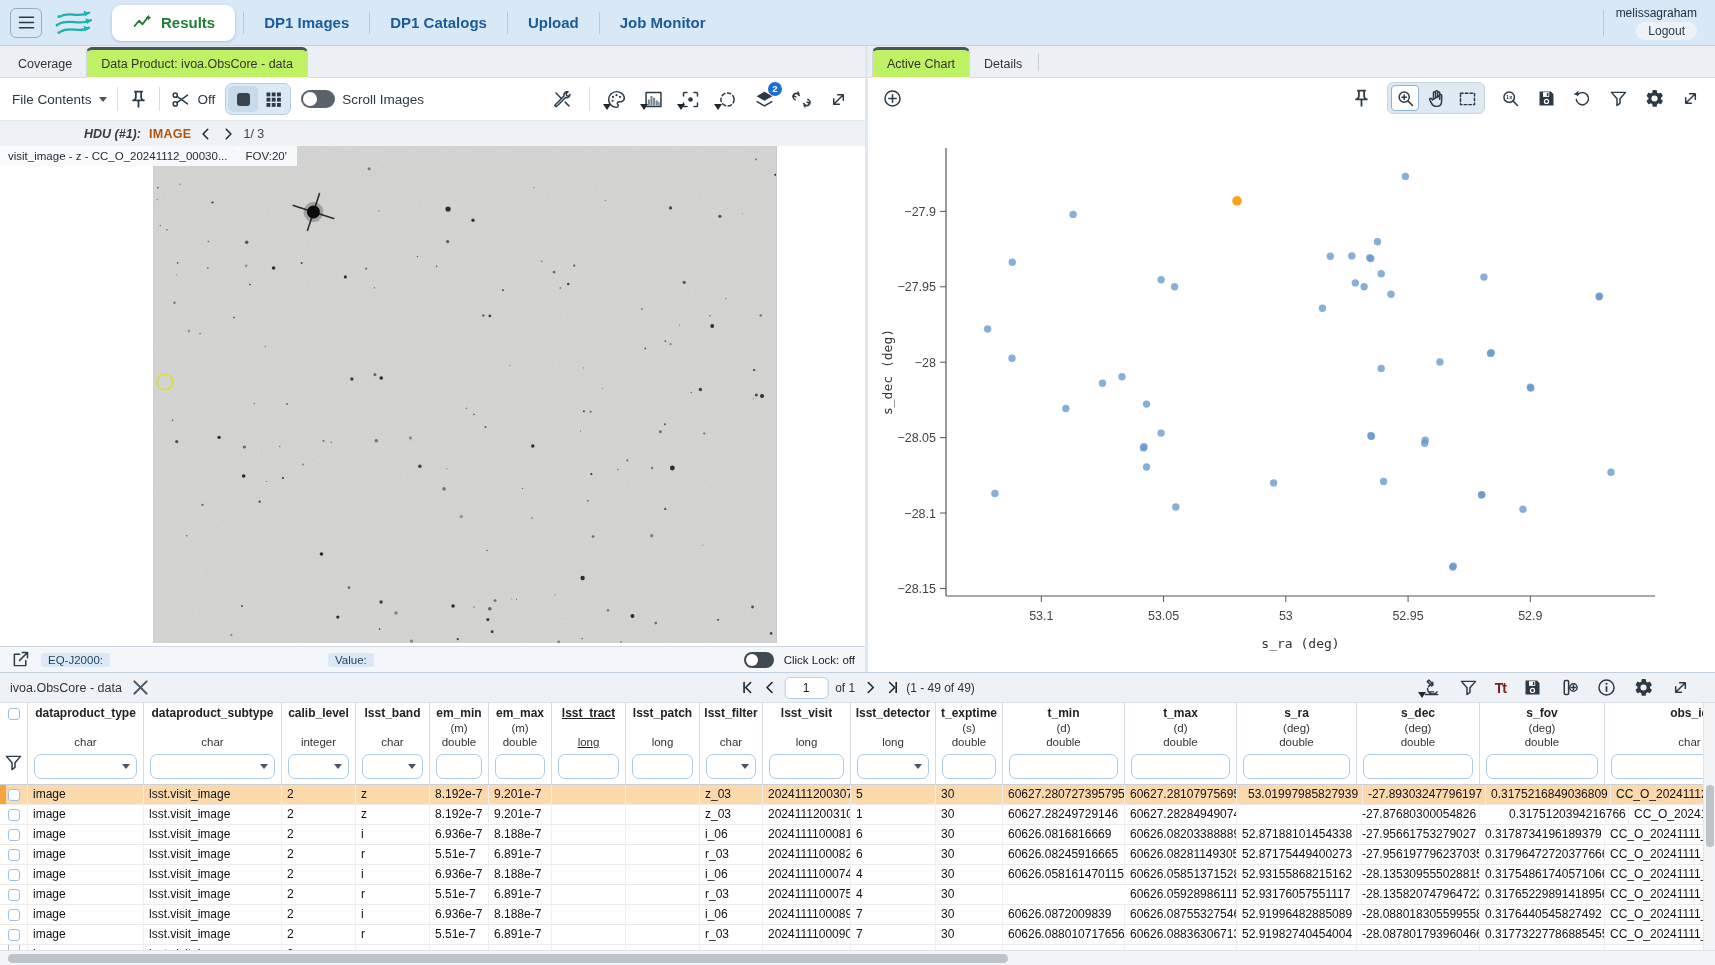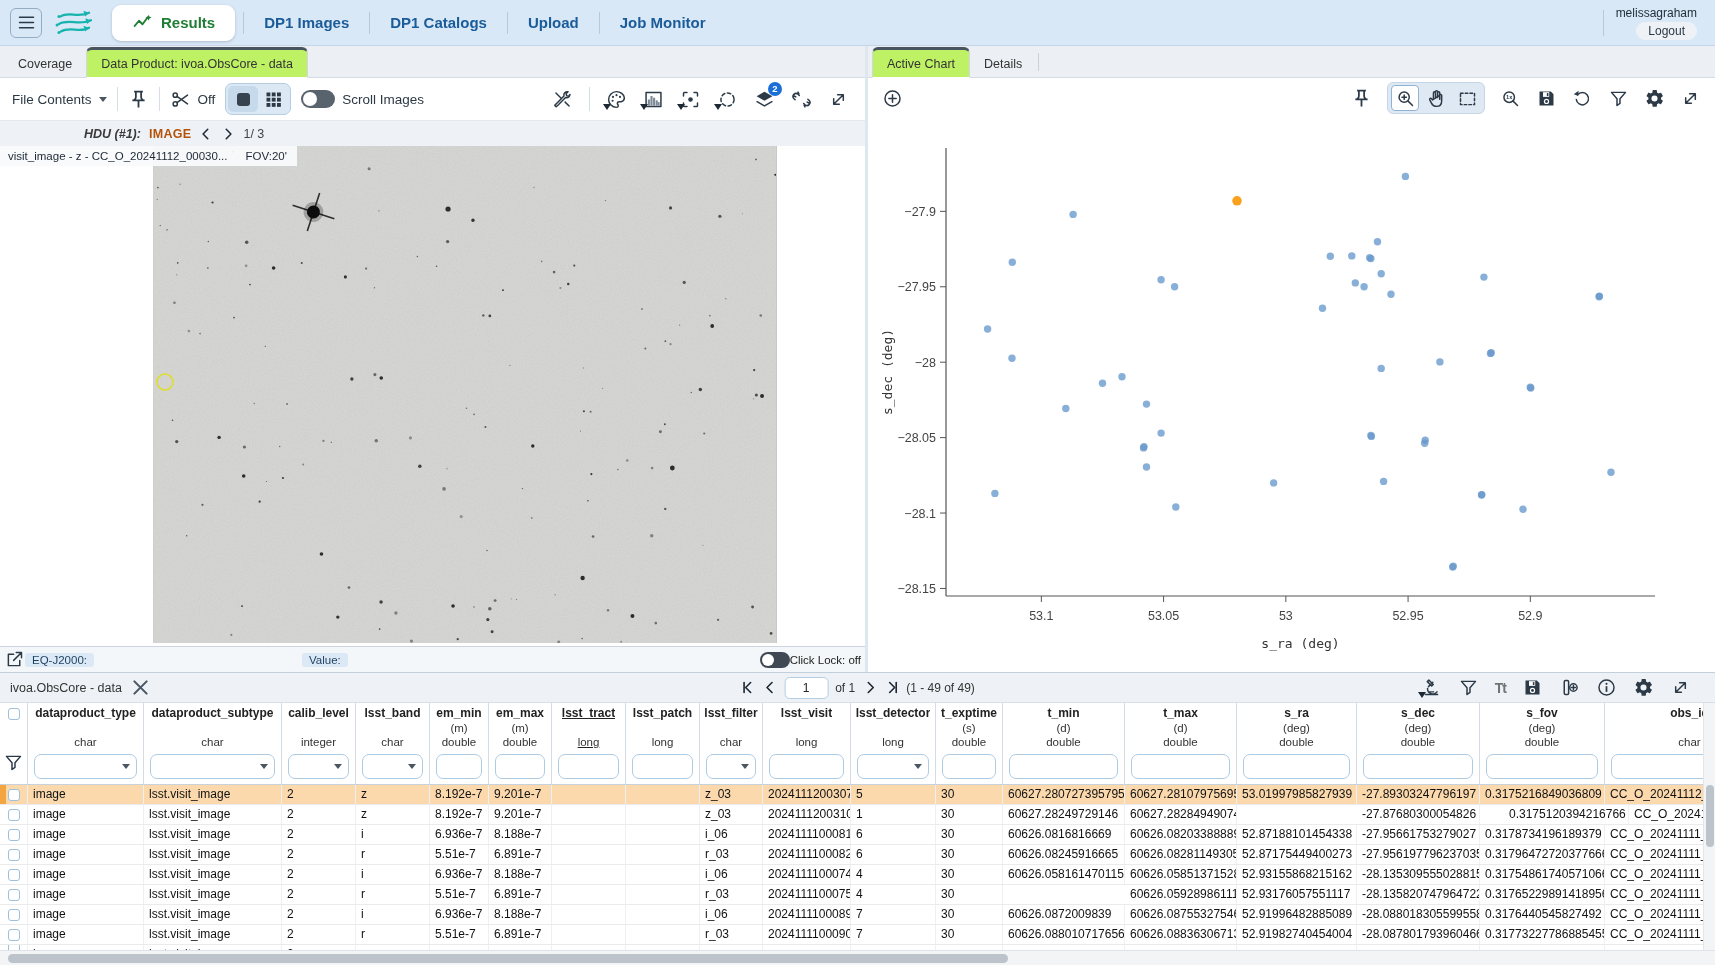--- a/index.html
+++ b/index.html
@@ -70,21 +70,21 @@
   .hdu-type { color:#b45309; font-weight:700; letter-spacing:.3px; }
   .hdu-chev svg { width:14px; height:14px; }
   .hdu-page { color:#444; }
   .image-area { flex:1 1 auto; position:relative; overflow:hidden; background:#fff; }
   .fits { position:absolute; left:153px; top:0; width:624px; height:calc(100% - 3px);
     background:#d8d8d6; border-right:1px solid #c9c9c7; border-left:1px solid #cfcfcd; }
   .fits svg { width:100%; height:100%; display:block; }
   .img-title { position:absolute; left:0; top:0; height:20px; display:flex; align-items:center;
     gap:18px; padding:0 10px 0 8px; font-size:11.5px; color:#1d2833; background:rgba(248,250,252,.95); z-index:3; }
   .img-status { height:26px; flex:0 0 auto; border-top:1px solid #cdd6e0; background:#f4f7fa;
-    display:flex; align-items:center; padding:0 4px; font-size:11.5px; color:#1d3f5e; }
+    display:flex; align-items:center; gap:10px; padding:0 10px; font-size:11.5px; color:#1d3f5e; }
   .chip { background:#dbe9f6; border-radius:3px; padding:1px 7px; }
   .value-chip { margin-left:208px; }
   .switch.small { width:30px; height:16px; background:#3f4954; }
   .switch.small .knob { width:12px; height:12px; }
   .cl-label { color:#222; font-size:11.5px; }
 
   
   .chart-toolbar { height:40px; display:flex; align-items:center; padding:0 14px; gap:12px; flex:0 0 auto; }
   .ct-icons { display:flex; align-items:center; gap:15px; }
   .zoom-group { display:flex; align-items:center; gap:3px; background:#dfe9f3;
@@ -101,21 +101,21 @@
     display:flex; flex-direction:column; position:relative; }
   .tbl-titlebar { height:30px; flex:0 0 auto; background:#eef2f7; border-bottom:1px solid #d7dfe7;
     display:flex; align-items:center; padding:0 10px; font-size:12.5px; color:#333; position:relative; }
   .tbl-title { display:flex; align-items:center; gap:8px; }
   .pager { position:absolute; left:50%; transform:translateX(-50%); display:flex; align-items:center;
     gap:7px; font-size:12px; color:#333; }
   .pager .ic svg { width:15px; height:15px; }
   .page-input { width:44px; height:22px; border:1px solid #b3cde4; border-radius:5px;
     text-align:center; font-size:12px; font-family:inherit; color:#222; background:#fff; }
   .tbl-icons { margin-left:auto; display:flex; align-items:center; gap:16px; padding-right:14px; }
-  .tt-glyph { font-size:14px; font-weight:700; color:#737373; letter-spacing:-1px; }
+  .tt-glyph { font-size:14px; font-weight:700; color:#7f1d1d; letter-spacing:-1px; }
 
   .tbl-grid { flex:1 1 auto; overflow:hidden; position:relative; }
   .tbl-header { display:flex; border-bottom:1px solid #c9d2da; background:#fff; }
   .th { flex:0 0 auto; border-right:1px solid #d4dde6; display:flex; flex-direction:column;
     align-items:center; padding:3px 2px 5px; }
   .th .nm { font-size:12px; font-weight:700; color:#222; height:15px; line-height:15px; white-space:nowrap; overflow:hidden; max-width:100%; }
   .th .un { font-size:11.5px; color:#333; height:14px; line-height:14px; }
   .th .tp { font-size:11.5px; color:#333; height:15px; line-height:15px; margin-bottom:4px; }
   .finput { width:calc(100% - 8px); height:25px; border:1px solid #aecbe4; border-radius:7px;
     background:#fff; display:flex; align-items:center; justify-content:flex-end; padding:0 6px; }
@@ -931,21 +931,21 @@
             <div class="td" style="flex-basis: 59px;">8.192e-7</div>
             <div class="td" style="flex-basis: 63px;">9.201e-7</div>
             <div class="td" style="flex-basis: 74px;"></div>
             <div class="td" style="flex-basis: 74px;"></div>
             <div class="td" style="flex-basis: 63px;">z_03</div>
             <div class="td" style="flex-basis: 88px;">2024111200307</div>
             <div class="td" style="flex-basis: 85px;">5</div>
             <div class="td" style="flex-basis: 67px;">30</div>
             <div class="td" style="flex-basis: 122px;">60627.280727395795</div>
             <div class="td" style="flex-basis: 112px;">60627.28107975695</div>
-            <div class="td" style="flex-basis: 120px;">53.01997985827939</div>
+            <div class="td" style="flex-basis: 120px; margin-left: 6px;">53.01997985827939</div>
             <div class="td" style="flex-basis: 123px;">-27.89303247796197</div>
             <div class="td" style="flex-basis: 125px;">0.3175216849036809</div>
             <div class="td" style="flex-basis: 170px;">CC_O_20241112_0</div>
           </div>
           <div class="tr">
             <div class="td selcell" style="flex-basis: 28px;">
               <div class="cbx"></div>
             </div>
             <div class="td" style="flex-basis: 116px;">image</div>
             <div class="td" style="flex-basis: 138px;">lsst.visit_image</div>

